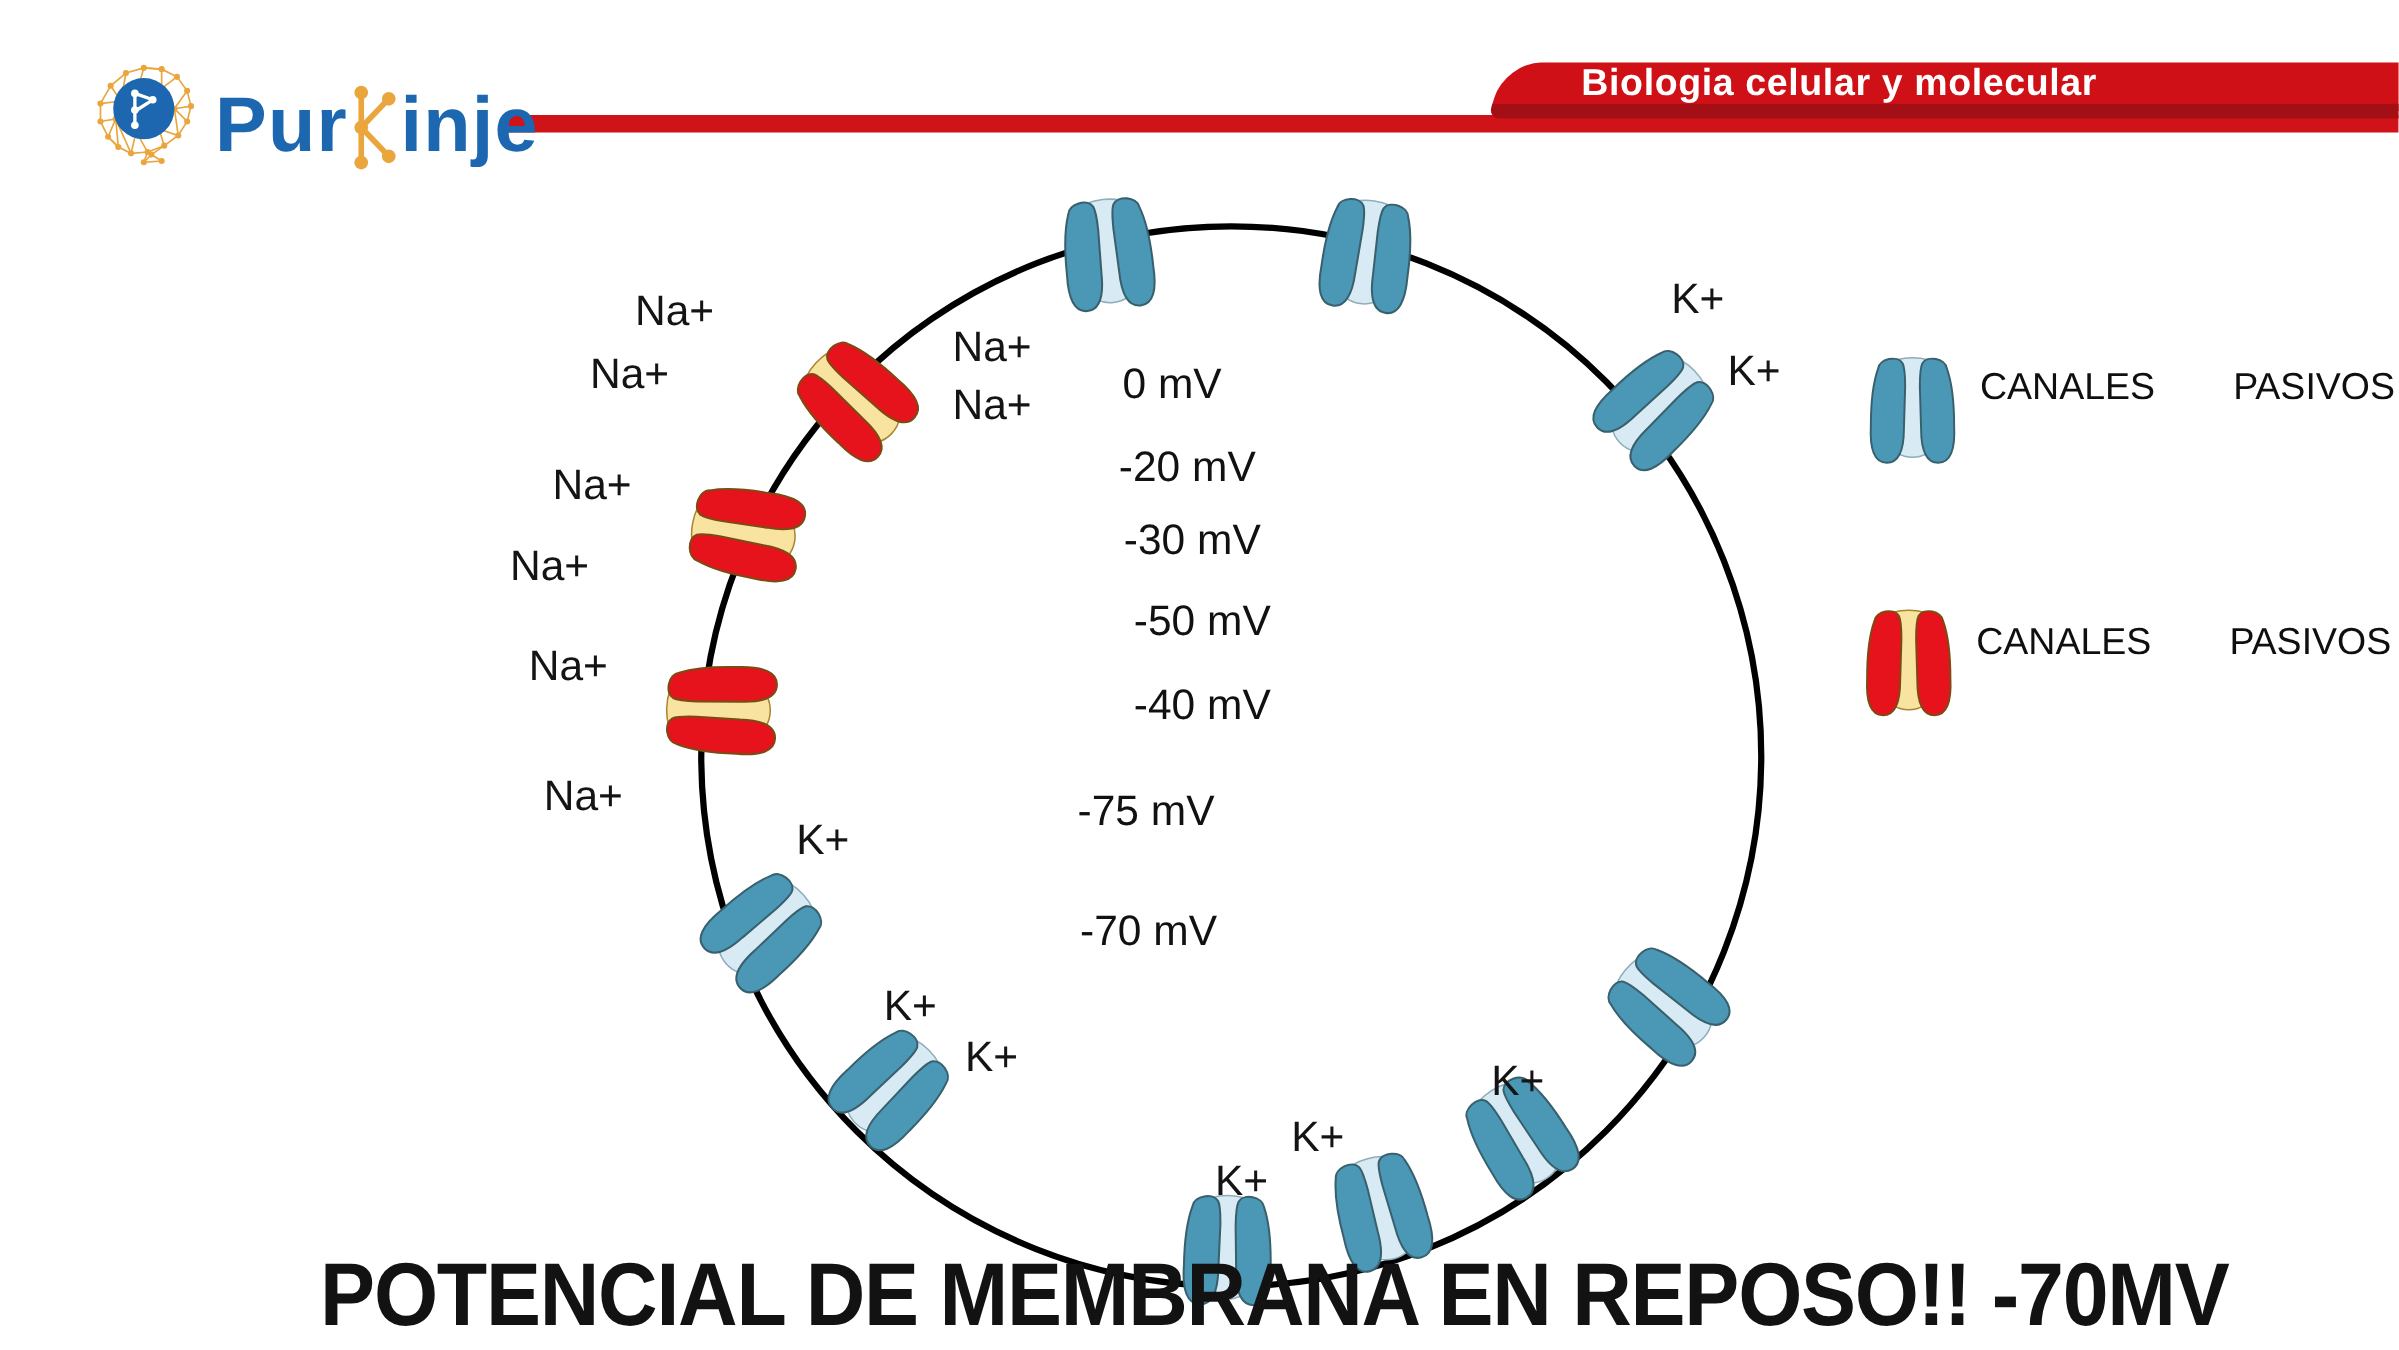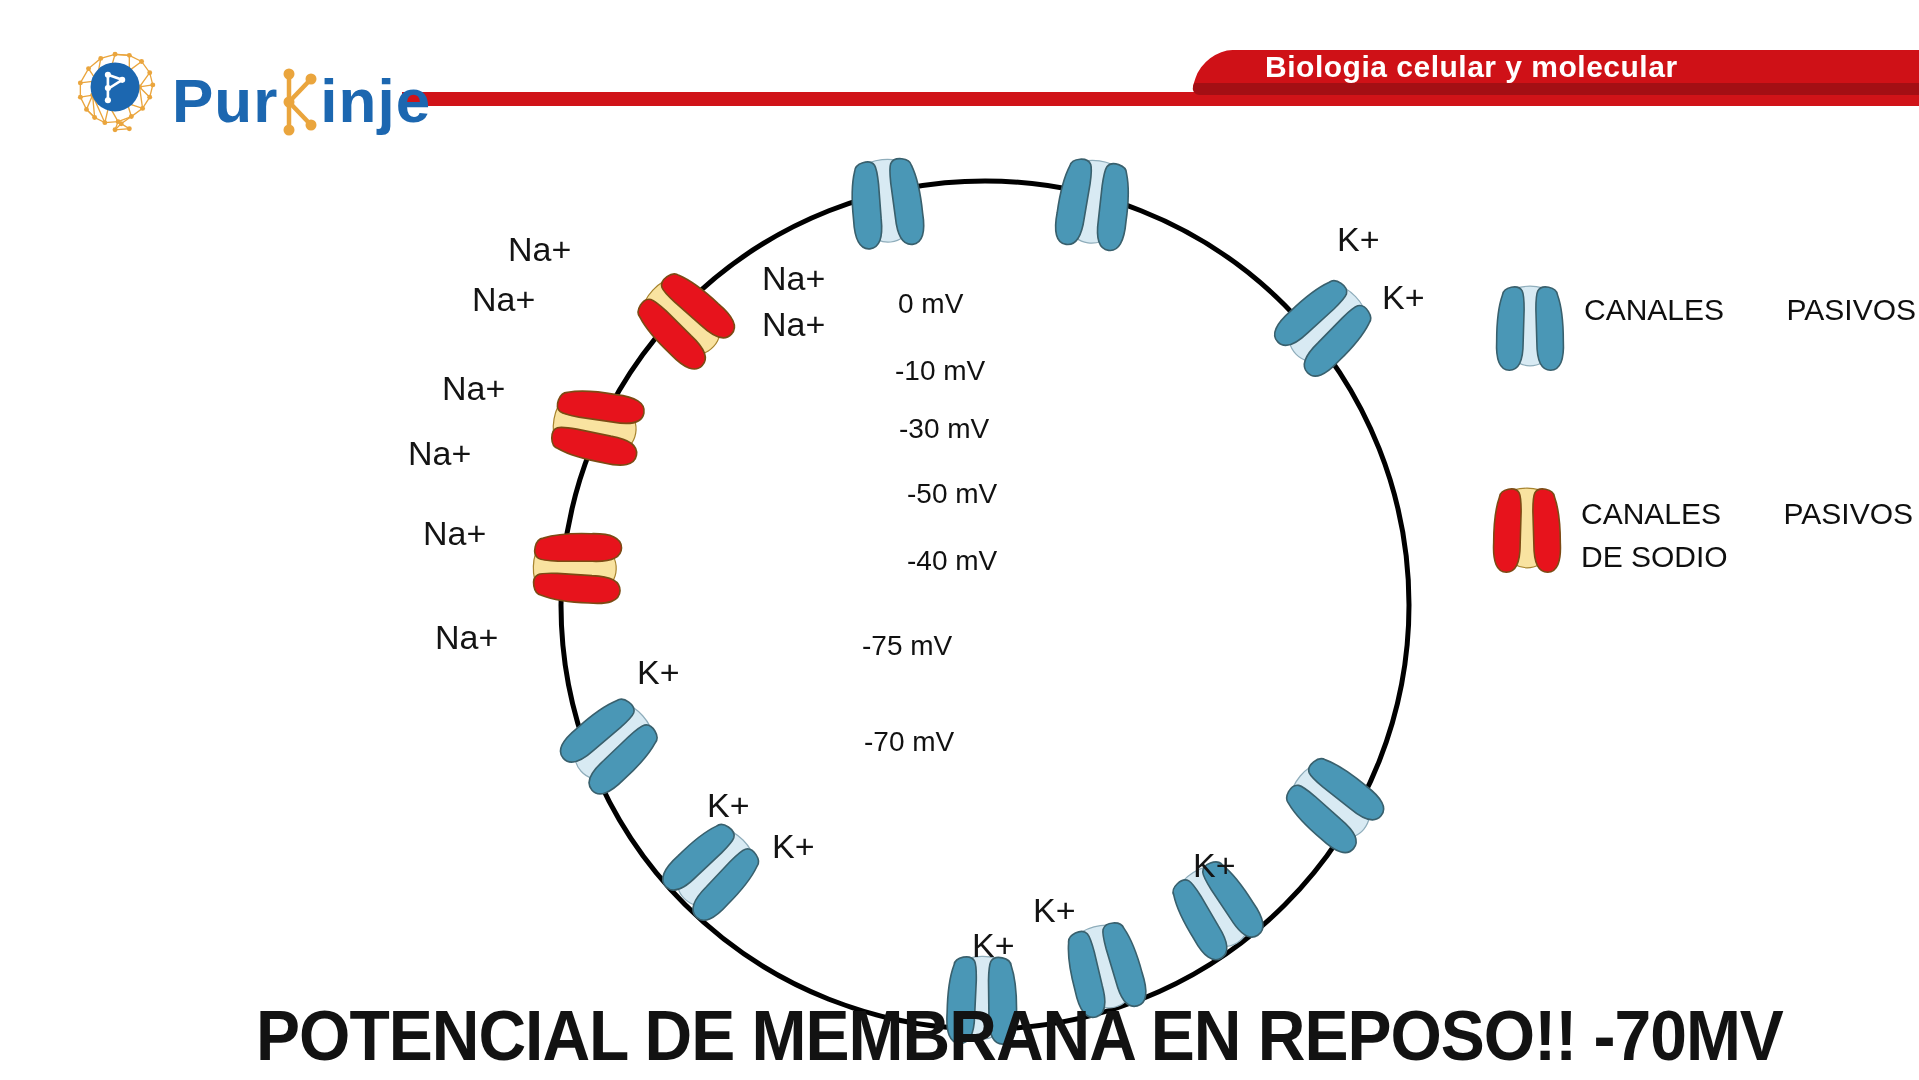--- a/index.html
+++ b/index.html
@@ -22,21 +22,21 @@
             display:flex; align-items:center; }
   .banner-text { transform:skewX(18deg); color:#fff; font-weight:bold; font-size:30px;
                  padding-left:66px; letter-spacing:0.5px; white-space:nowrap; }
 
   
   .membrane-svg { position:absolute; left:0; top:0; z-index:1; }
   #channels-layer .channel { position:absolute; width:82px; height:102px; z-index:2; }
   .channel svg { display:block; }
 
   .ion-label { position:absolute; z-index:3; font-size:34px; color:#141414; white-space:nowrap; }
-  .mv-label  { position:absolute; z-index:3; font-size:28px; color:#111; white-space:nowrap; }
+  .mv-label  { position:absolute; z-index:3; font-size:34px; color:#111; white-space:nowrap; }
 
   
   .legend-item { position:absolute; display:flex; z-index:4; }
   .legend-text { width:332px; margin-left:14px; font-size:30px; color:#0f0f0f; line-height:43px; }
   .legend-line1 { display:flex; justify-content:space-between; }
   .legend-item .icon-box { width:80px; height:98px; flex:0 0 auto; }
   #legend-0 { left:1490px; top:282px; }
   #legend-0 .legend-text { margin-top:6px; }
   #legend-1 { left:1487px; top:484px; }
   #legend-1 .legend-text { margin-top:8px; }
@@ -236,21 +236,21 @@
       <div class="ion-label" style="left: 1382px; top: 278px;">K+</div>
       <div class="ion-label" style="left: 637px; top: 653px;">K+</div>
       <div class="ion-label" style="left: 707px; top: 786px;">K+</div>
       <div class="ion-label" style="left: 772px; top: 827px;">K+</div>
       <div class="ion-label" style="left: 1193px; top: 846px;">K+</div>
       <div class="ion-label" style="left: 1033px; top: 891px;">K+</div>
       <div class="ion-label" style="left: 972px; top: 926px;">K+</div>
     </div>
   <div id="mv-layer">
       <div class="mv-label" style="left: 898px; top: 288px;">0 mV</div>
-      <div class="mv-label" style="left: 895px; top: 355px;">-10 mV</div>
+      <div class="mv-label" style="left: 895px; top: 355px;">-20 mV</div>
       <div class="mv-label" style="left: 899px; top: 413px;">-30 mV</div>
       <div class="mv-label" style="left: 907px; top: 478px;">-50 mV</div>
       <div class="mv-label" style="left: 907px; top: 545px;">-40 mV</div>
       <div class="mv-label" style="left: 862px; top: 630px;">-75 mV</div>
       <div class="mv-label" style="left: 864px; top: 726px;">-70 mV</div>
     </div>
 
   <div class="legend-item" id="legend-0">
     <div class="icon-box" id="legend-icon-0"><svg viewBox="0 0 80 100" width="80" height="98">
           <path d="M16,11 C30,2 50,2 64,11 L60,72 C55,90 25,90 20,72 Z" fill="#d8eaf3" stroke="#8fadbb" stroke-width="1.2"></path>
@@ -269,19 +269,18 @@
     <div class="icon-box" id="legend-icon-1"><svg viewBox="0 0 80 100" width="80" height="98">
           <path d="M16,11 C30,2 50,2 64,11 L60,72 C55,90 25,90 20,72 Z" fill="#f9e3a0" stroke="#a8852f" stroke-width="1.2"></path>
           <path d="M12,13 C13,5 28,2 32,9 C34,13 34,20 34,28 L33,62 C33,80 29,90 19,90 C9,90 5,79 6,60 C6,40 8,24 12,13 Z" fill="#e7131c" stroke="#7c4b14" stroke-width="1.6"></path>
           <path d="M68,13 C67,5 52,2 48,9 C46,13 46,20 46,28 L47,62 C47,80 51,90 61,90 C71,90 75,79 74,60 C74,40 72,24 68,13 Z" fill="#e7131c" stroke="#7c4b14" stroke-width="1.6"></path>
         </svg></div>
     <div class="legend-text">
       <div class="legend-line1">
         <span>CANALES</span>
         <span>PASIVOS</span>
       </div>
-      <div>DE SODIO</div>
     </div>
   </div>
 
   <h1 class="big-title">POTENCIAL DE MEMBRANA EN REPOSO!! -70MV</h1>
 
 </div>
 
 </body></html>

